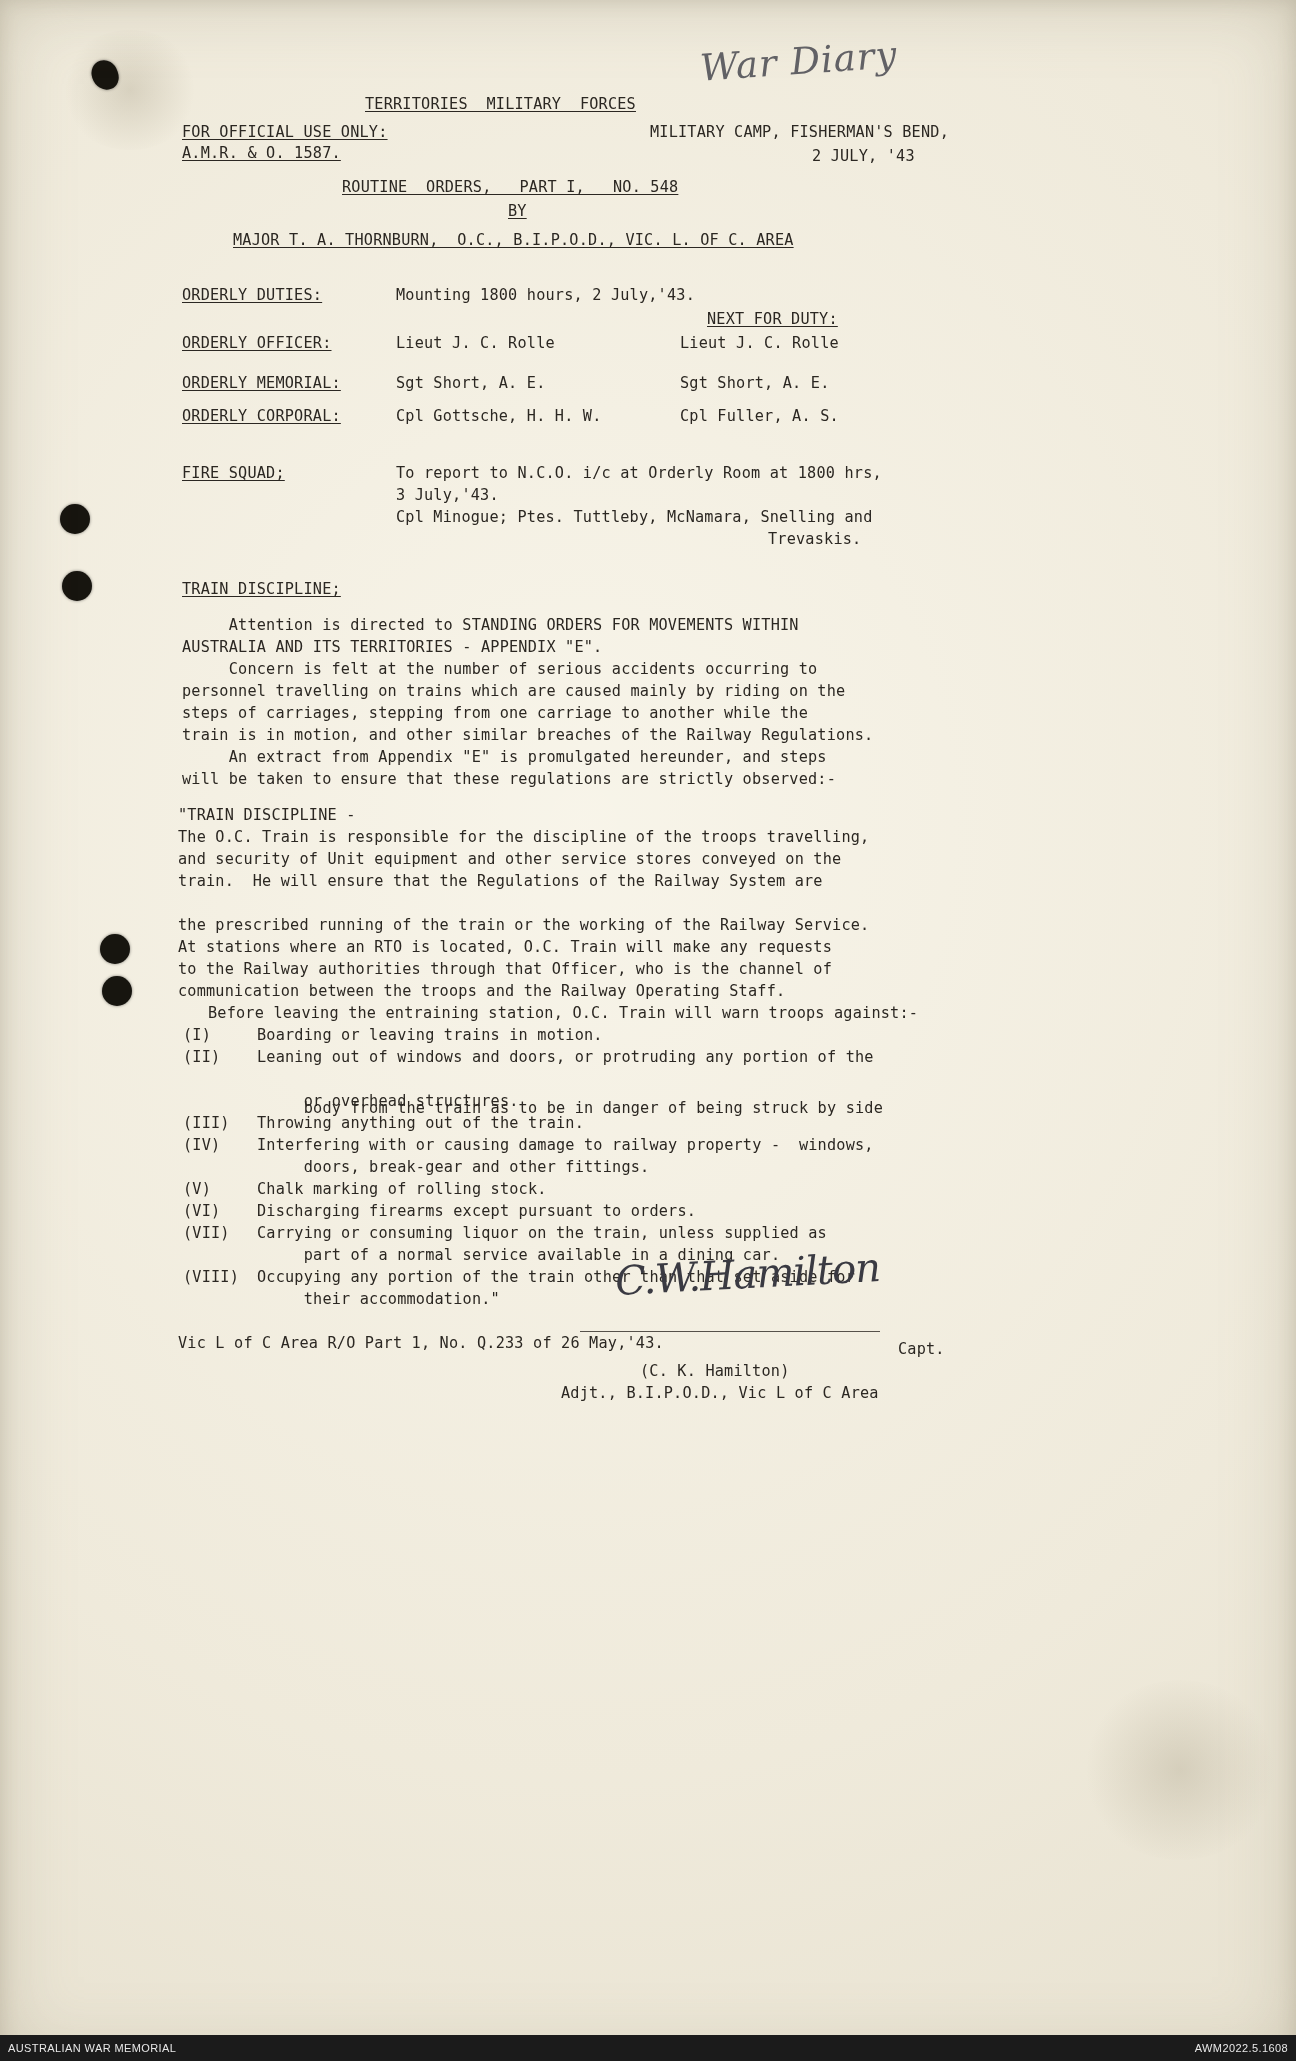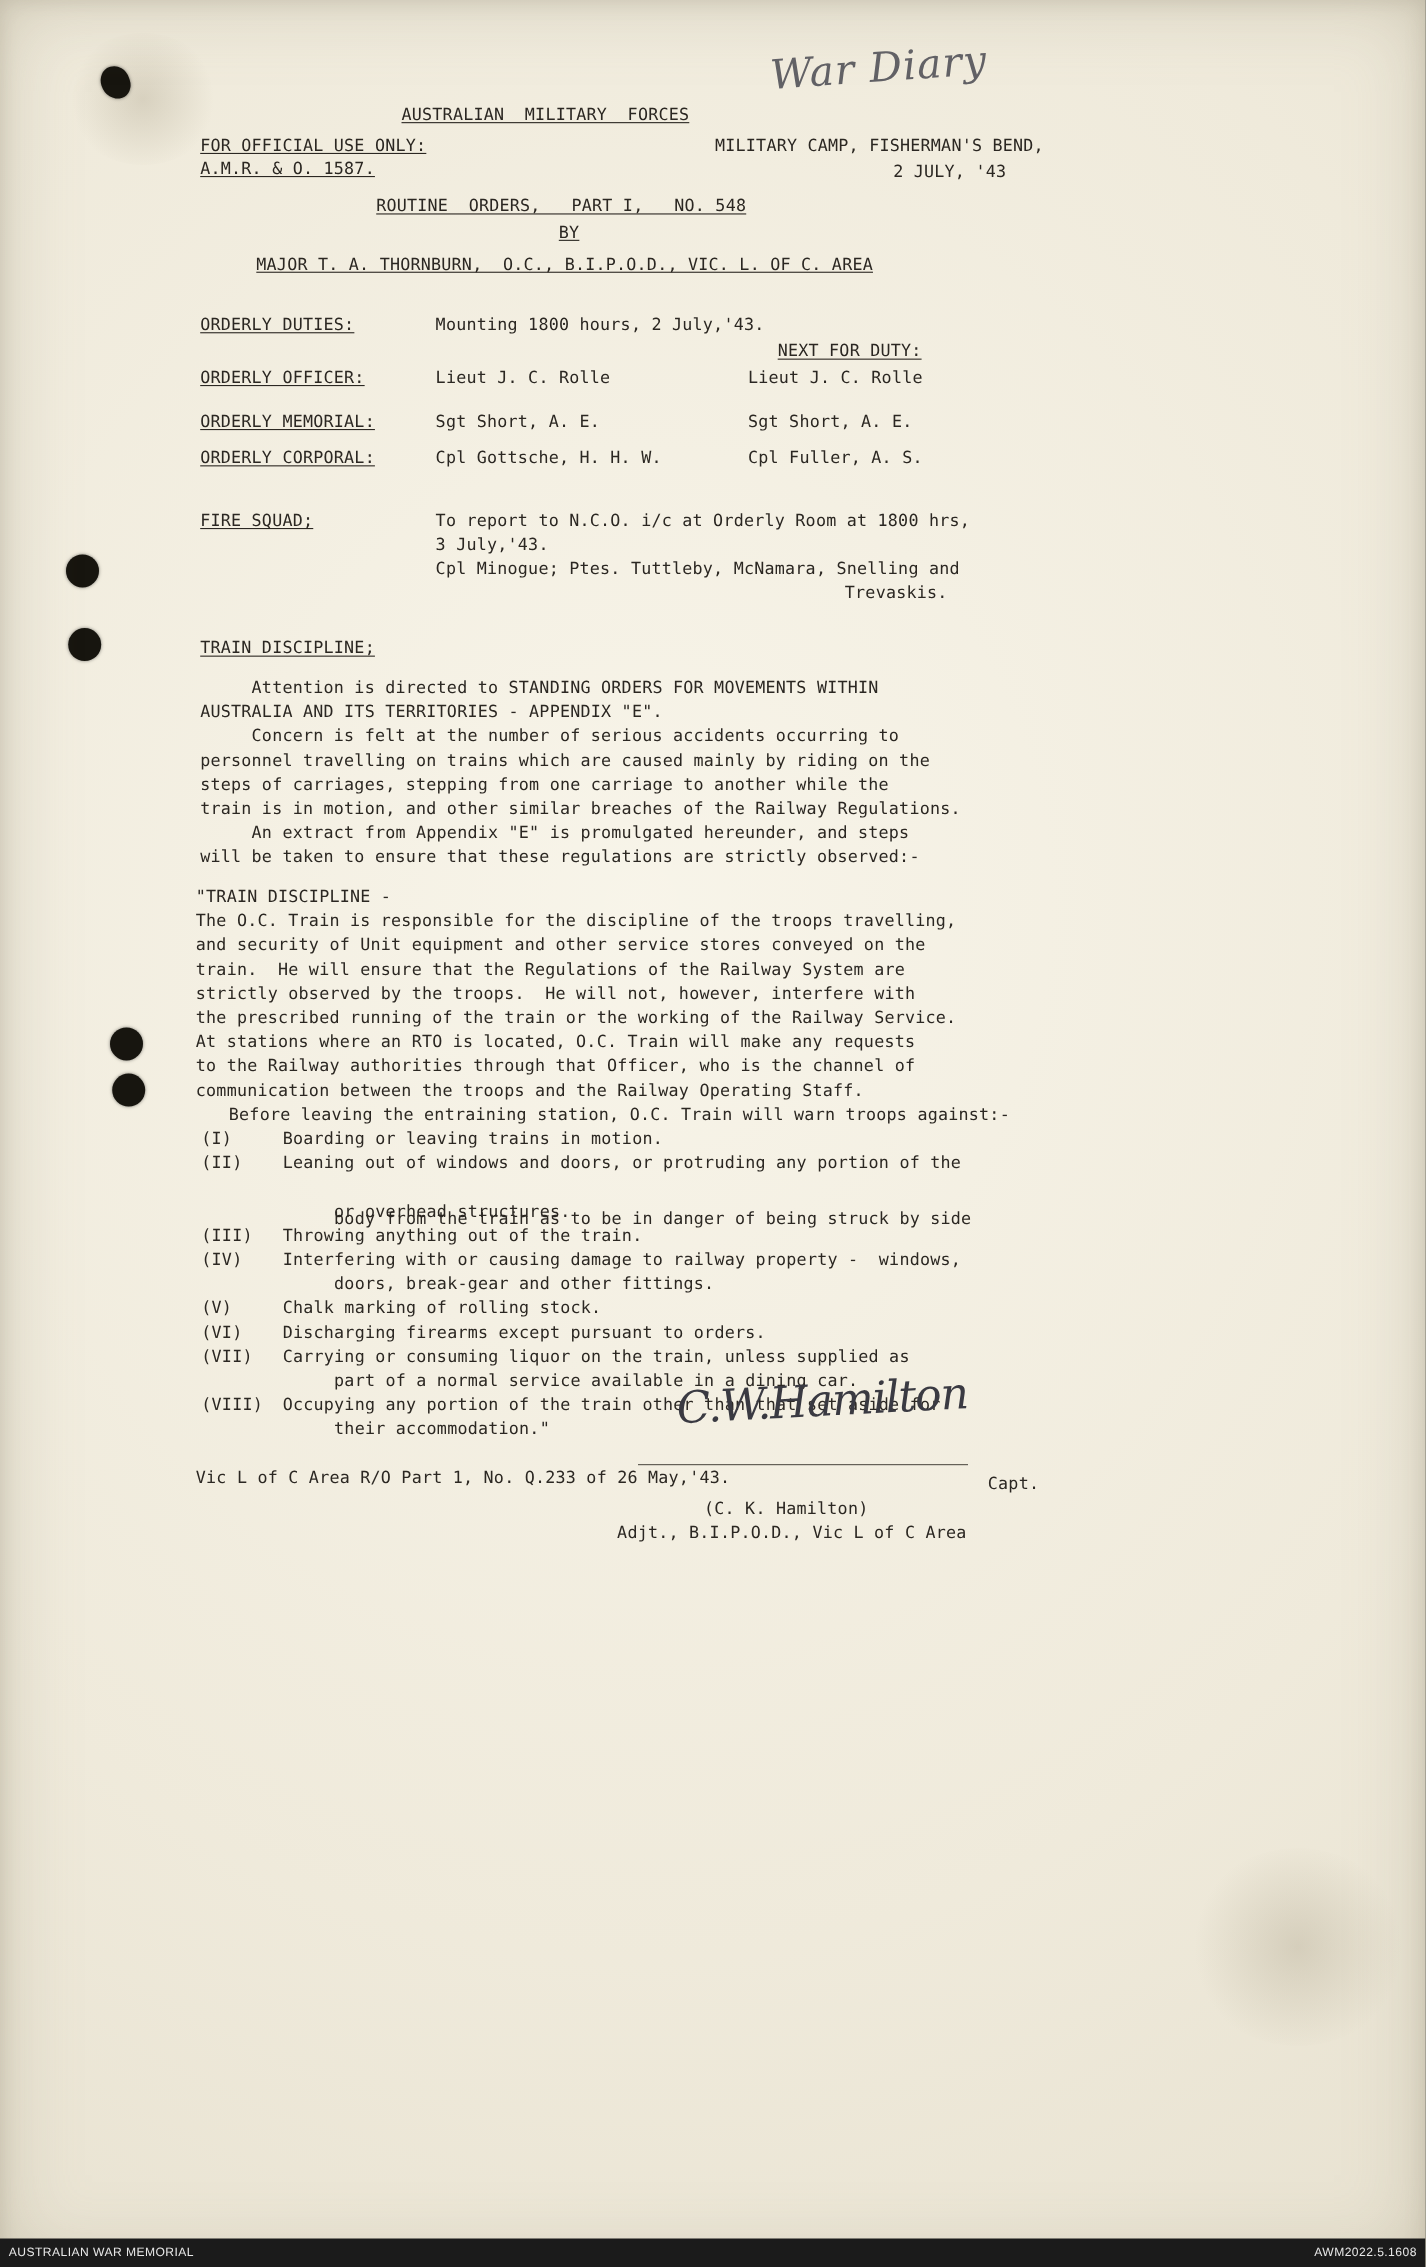--- a/index.html
+++ b/index.html
@@ -118,21 +118,21 @@
   <div class="hole h1"></div>
   <div class="hole h2"></div>
   <div class="hole h3"></div>
   <div class="hole h4"></div>
   <div class="hole h5"></div>
 
   <div class="wardiary">War Diary</div>
 
   <div class="doc">
 
-    <div class="t u center" style="left:365px; top:92px;">AUSTRALIAN  MILITARY  FORCES</div>
+    <div class="t u center" style="left:365px; top:92px;">TERRITORIES  MILITARY  FORCES</div>
     <div class="t u" style="left:182px; top:120px;">FOR OFFICIAL USE ONLY:</div>
     <div class="t u" style="left:182px; top:141px;">A.M.R. &amp; O. 1587.</div>
     <div class="t" style="left:602px; top:120px;margin-left:48px;">MILITARY CAMP, FISHERMAN'S BEND,</div>
     <div class="t" style="left:812px; top:144px;">2 JULY, '43</div>
 
     <div class="t u" style="left:342px; top:175px;">ROUTINE  ORDERS,   PART I,   NO. 548</div>
     <div class="t u" style="left:508px; top:199px;">BY</div>
     <div class="t u" style="left:233px; top:228px;">MAJOR T. A. THORNBURN,  O.C., B.I.P.O.D., VIC. L. OF C. AREA</div>
 
     <div class="t u" style="left:182px; top:283px;">ORDERLY DUTIES:</div>
@@ -165,21 +165,20 @@
     <div class="t" style="left:182px; top:679px;">personnel travelling on trains which are caused mainly by riding on the</div>
     <div class="t" style="left:182px; top:701px;">steps of carriages, stepping from one carriage to another while the</div>
     <div class="t" style="left:182px; top:723px;">train is in motion, and other similar breaches of the Railway Regulations.</div>
     <div class="t" style="left:182px; top:745px;">     An extract from Appendix "E" is promulgated hereunder, and steps</div>
     <div class="t" style="left:182px; top:767px;">will be taken to ensure that these regulations are strictly observed:-</div>
 
     <div class="t" style="left:178px; top:803px;">"TRAIN DISCIPLINE -</div>
     <div class="t" style="left:178px; top:825px;">The O.C. Train is responsible for the discipline of the troops travelling,</div>
     <div class="t" style="left:178px; top:847px;">and security of Unit equipment and other service stores conveyed on the</div>
     <div class="t" style="left:178px; top:869px;">train.  He will ensure that the Regulations of the Railway System are</div>
-    <div class="t" style="left:178px; top:891px;">strictly observed by the troops.  He will not, however, interfere with</div>
     <div class="t" style="left:178px; top:913px;">the prescribed running of the train or the working of the Railway Service.</div>
     <div class="t" style="left:178px; top:935px;">At stations where an RTO is located, O.C. Train will make any requests</div>
     <div class="t" style="left:178px; top:957px;">to the Railway authorities through that Officer, who is the channel of</div>
     <div class="t" style="left:178px; top:979px;">communication between the troops and the Railway Operating Staff.</div>
     <div class="t" style="left:178px; top:1001px;margin-left:30px;">Before leaving the entraining station, O.C. Train will warn troops against:-</div>
 
     <div class="t" style="left:183px; top:1023px;">(I)</div>
     <div class="t" style="left:257px; top:1023px;">Boarding or leaving trains in motion.</div>
 
     <div class="t" style="left:183px; top:1045px;">(II)</div>

